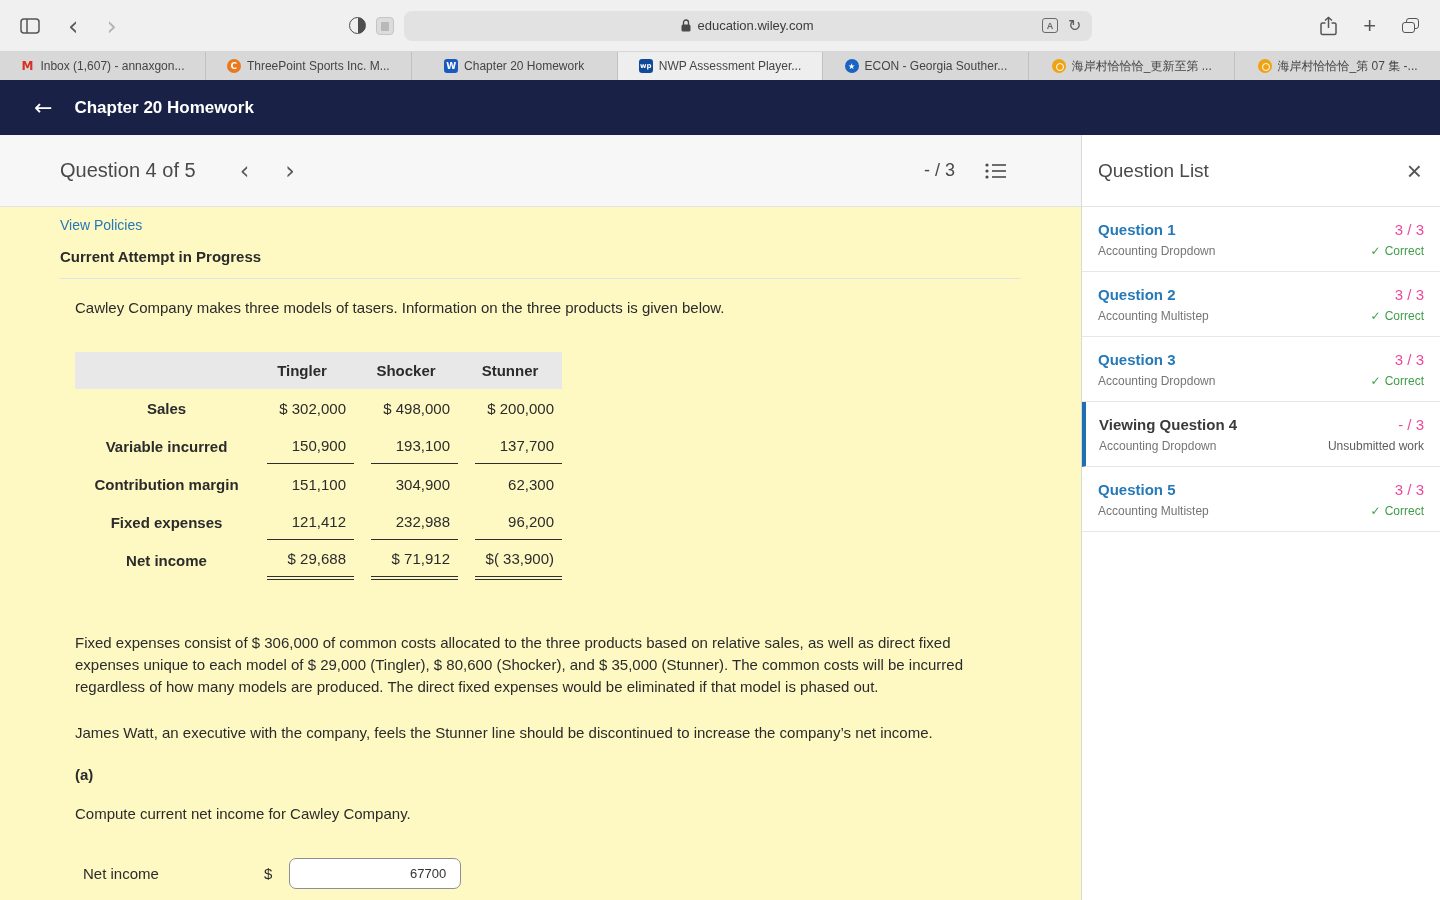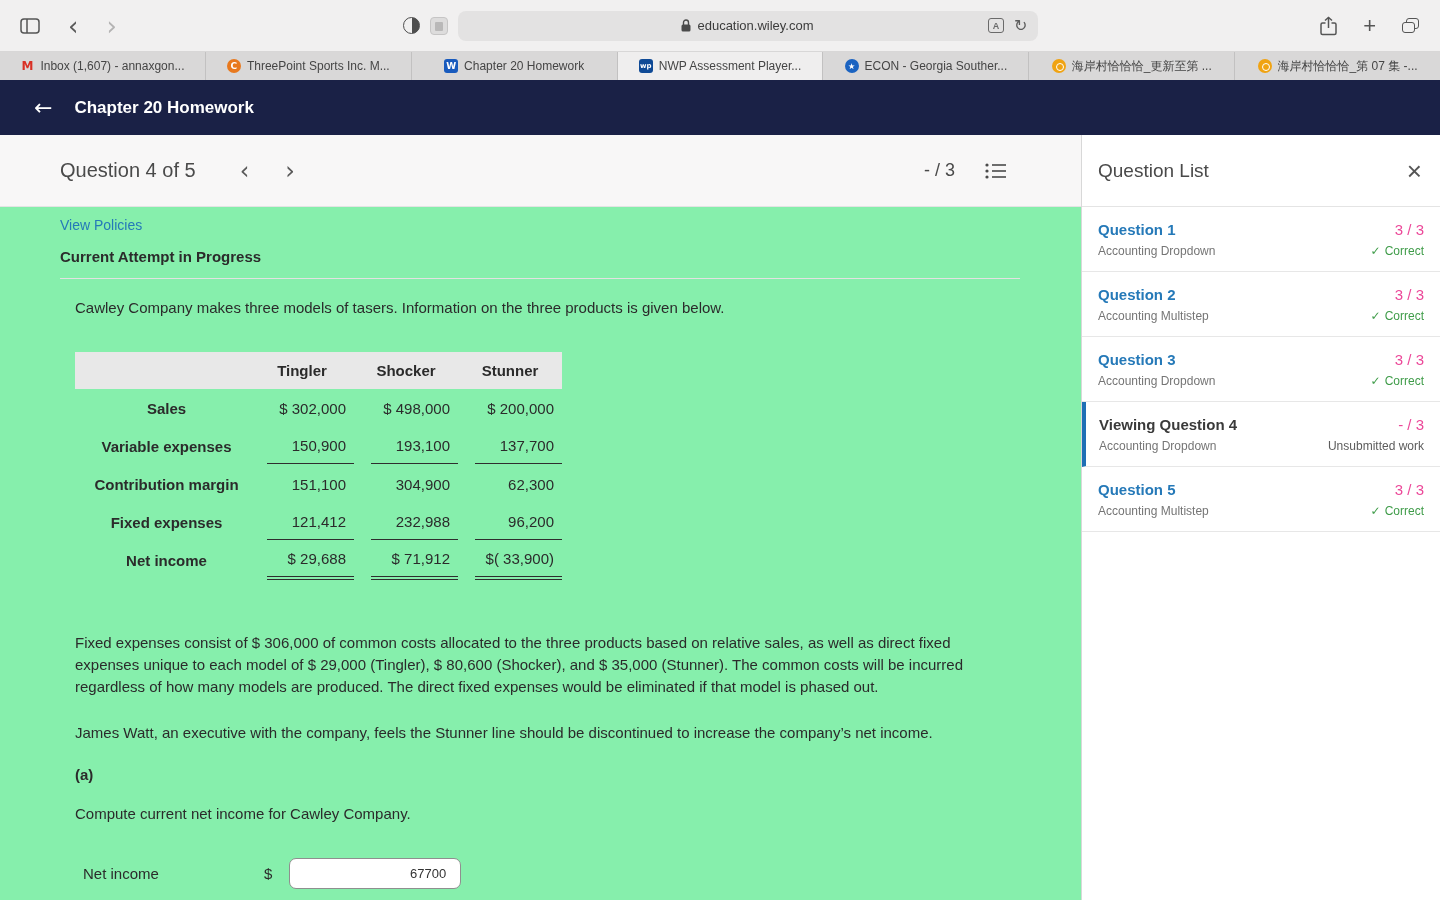--- a/index.html
+++ b/index.html
@@ -11,21 +11,21 @@
   .toolbar { height:52px; flex:none; background:#f1f0f0; display:flex; align-items:center; border-bottom:1px solid #d8d7d7; }
   .tb-left { width:230px; flex:none; display:flex; align-items:center; gap:28px; padding-left:20px; }
   .tb-center { flex:1; display:flex; align-items:center; justify-content:center; gap:10px; }
   .tb-right { width:230px; flex:none; display:flex; align-items:center; justify-content:flex-end; gap:26px; padding-right:20px; }
   .tb-btn { color:#4f4f4f; cursor:default; display:flex; align-items:center; }
   .nav-chevron { font-size:26px; line-height:20px; font-family:"DejaVu Sans",sans-serif; color:#5a5a5a; }
   .nav-chevron.disabled { color:#b4b3b3; }
   .ext-half { width:17px; height:17px; border-radius:50%; border:1.5px solid #4e4e4e; background:linear-gradient(90deg,#f1f0f0 50%, #4e4e4e 50%); }
   .ext-page { width:18px; height:18px; border-radius:4px; background:#dddcdc; border:1px solid #c6c5c5; position:relative; }
   .ext-page::after { content:""; position:absolute; left:4px; top:4px; width:8px; height:9px; background:#b9b8b8; border-radius:1px; }
-  .url-field { width:580px; height:30px; background:#e3e2e2; border-radius:8px; display:flex; align-items:center; justify-content:center; position:relative; gap:6px; }
+  .url-field { width:688px; height:30px; background:#e3e2e2; border-radius:8px; display:flex; align-items:center; justify-content:center; position:relative; gap:6px; }
   .url-text { font-size:13px; color:#3c3c3c; }
   .field-icons { position:absolute; right:10px; top:0; height:30px; display:flex; align-items:center; gap:10px; }
   .translate-box { width:16px; height:15px; border:1.3px solid #6a6a6a; border-radius:3px; font-size:9px; font-weight:bold; color:#6a6a6a; display:flex; align-items:center; justify-content:center; }
   .reload-glyph { font-size:16px; color:#5c5c5c; font-family:"DejaVu Sans",sans-serif; }
   .plus-glyph { font-size:22px; color:#565656; font-weight:300; line-height:20px; }
   .tabsov { position:relative; width:18px; height:16px; }
   .tabsov i { position:absolute; border:1.5px solid #555; border-radius:3px; width:13px; height:11px; background:#f1f0f0; }
   .tabsov i:first-child { left:4px; top:0; }
   .tabsov i:last-child { left:0; top:4px; }
 
@@ -52,21 +52,21 @@
   
   .main-row { flex:1; display:flex; overflow:hidden; }
   .content-pane { width:1081px; flex:none; display:flex; flex-direction:column; background:#f8f7f7; }
   .qbar { height:72px; flex:none; display:flex; align-items:center; padding:0 74px 0 60px; border-bottom:1px solid #e4e4e4; }
   .qbar-title { font-size:20px; color:#4a4a4a; }
   .qbar-chevrons { display:flex; gap:36px; margin-left:44px; }
   .qbar-chevron { font-size:24px; color:#5a5a5a; font-family:"DejaVu Sans",sans-serif; line-height:24px; }
   .qbar-spacer { flex:1; }
   .qbar-score { font-size:18px; color:#4a4a4a; margin-right:30px; }
 
-  .card { flex:1; background:#86efac; overflow:hidden; padding-left:60px; }
+  .card { flex:1; background:#fef9c3; overflow:hidden; padding-left:60px; }
   .card-inner { width:960px; }
   .view-policies { display:inline-block; margin-top:10px; color:#2579b8; font-size:14px; text-decoration:none; }
   .attempt { margin:14px 0 13px 0; font-size:15px; font-weight:bold; color:#2b2b2b; }
   .hr { border:none; border-top:1px solid #e2e2e2; width:960px; }
   .inner-pad { padding-left:15px; width:930px; }
   .intro { margin-top:20px; font-size:15px; color:#2b2b2b; }
 
   
   .acct-table { margin-top:36px; border-collapse:collapse; }
   .acct-table th, .acct-table td { font-size:15px; color:#2b2b2b; }
@@ -243,21 +243,21 @@
                       <span class="num-inner">$ 302,000</span>
                     </td>
                   <td class="num">
                       <span class="num-inner">$ 498,000</span>
                     </td>
                   <td class="num">
                       <span class="num-inner">$ 200,000</span>
                     </td>
                 </tr>
                 <tr class="uline">
-                  <td class="lblcol">Variable expenses</td>
+                  <td class="lblcol">Variable incurred</td>
                   <td class="num">
                       <span class="num-inner">150,900</span>
                     </td>
                   <td class="num">
                       <span class="num-inner">193,100</span>
                     </td>
                   <td class="num">
                       <span class="num-inner">137,700</span>
                     </td>
                 </tr>

